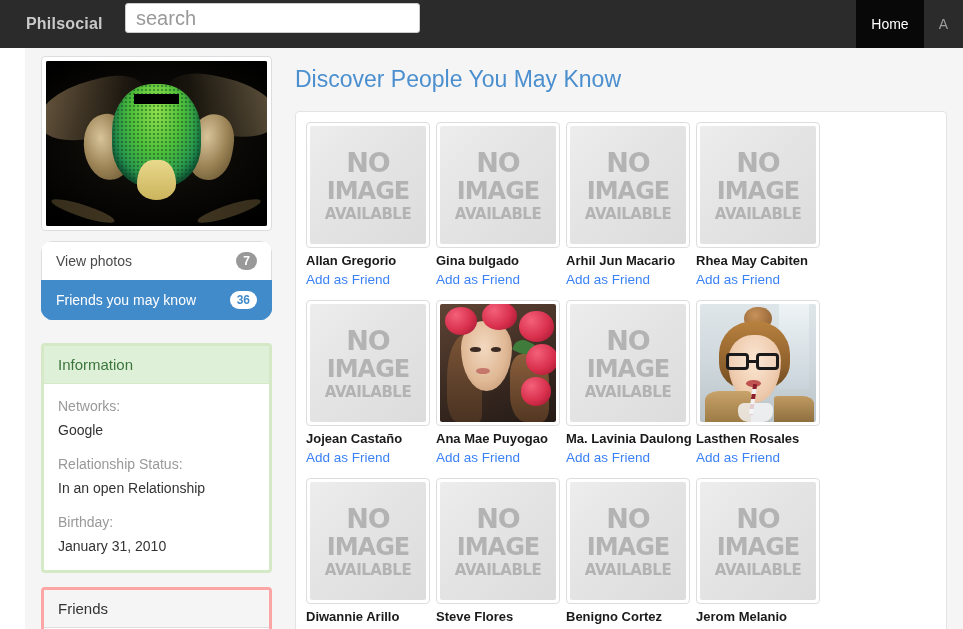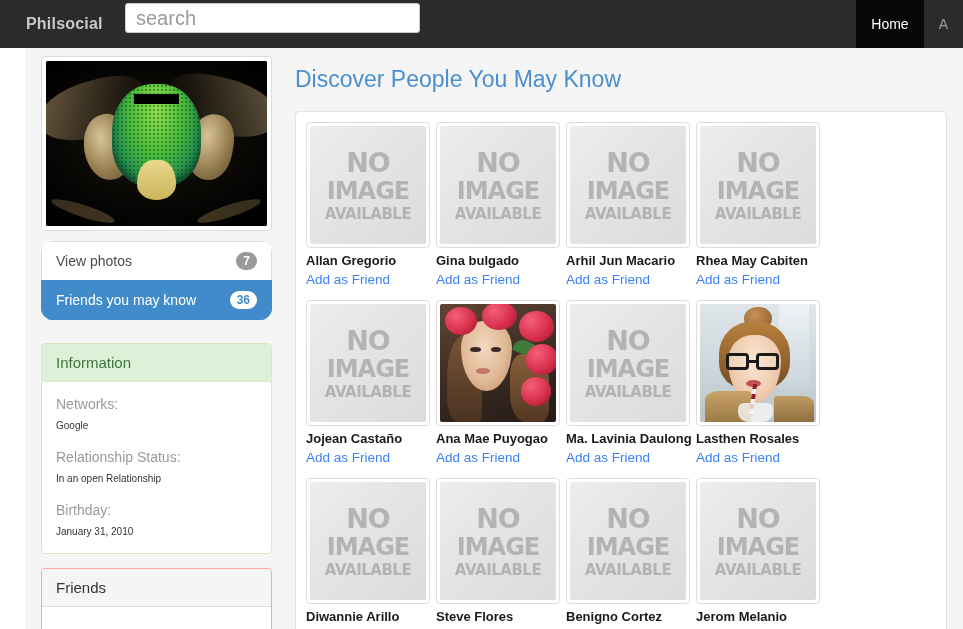--- a/index.html
+++ b/index.html
@@ -138,21 +138,21 @@
     border-radius: 10px;
   }
   .list-group-item.active .badge {
     background: #ffffff;
     color: #428bca;
   }
 
   .panel {
     width: 231px;
     background: #ffffff;
-    border: 1px solid #fca5a5;
+    border: 3px solid #fca5a5;
     border-radius: 4px;
     margin-bottom: 14px;
     overflow: hidden;
   }
   .panel-success { border-color: #d6e9c6; }
   .panel-heading {
     padding: 10px 14px;
     font-size: 15px;
     background: #f5f5f5;
     border-bottom: 1px solid #dddddd;
@@ -164,21 +164,21 @@
     color: #3c763d;
   }
   .panel-body { padding: 14px; }
   .info-label {
     color: #999999;
     font-size: 14px;
     margin: 0 0 8px 0;
   }
   .info-value {
     color: #333333;
-    font-size: 10px;
+    font-size: 14px;
     margin: 0 0 18px 0;
   }
   .info-value.last { margin-bottom: 2px; }
   .panel-body-empty { height: 45px; }
 
   
   #main {
     position: absolute; left: 295px; top: 66px;
     width: 652px;
   }

